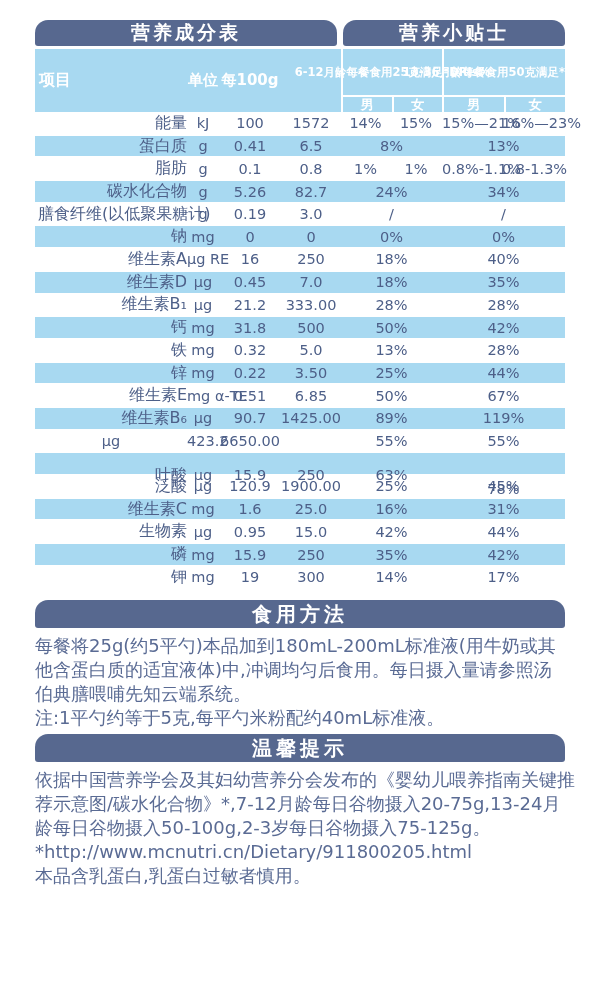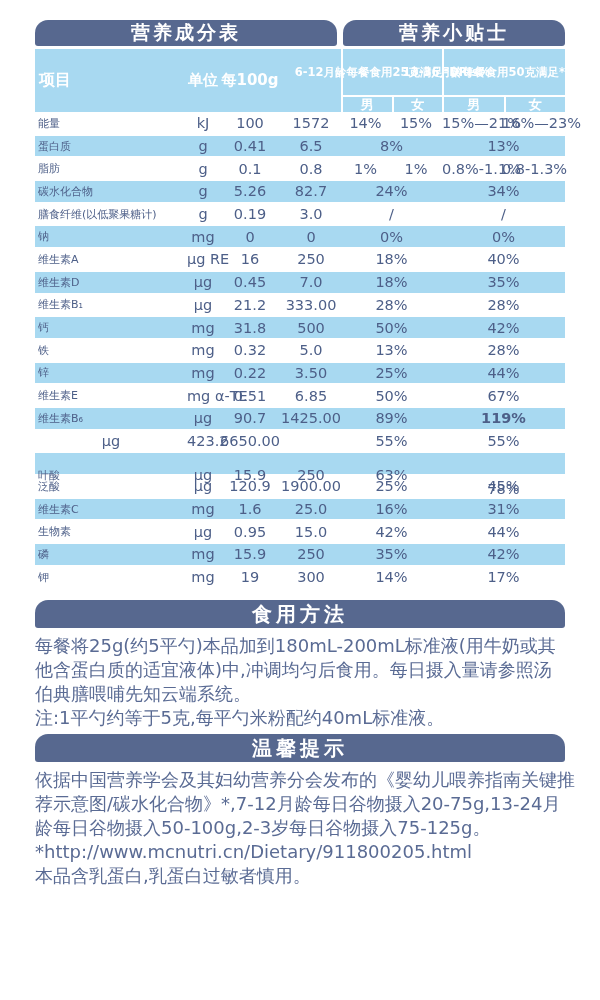--- a/index.html
+++ b/index.html
@@ -49,21 +49,21 @@
 
   
   .trow{
     height:22.7px;align-items:center;color:var(--text);
   }
   .trow.blue{
     background:var(--light);
     border-top:1.5px solid #fff;border-bottom:1.5px solid #fff;
   }
   .td{text-align:center;white-space:nowrap;font-size:14.5px;}
-  .td-name{text-align:left;padding-left:3px;font-size:11px;overflow:visible;}
+  .td-name{text-align:right;padding-left:3px;font-size:16px;overflow:visible;}
   .td-unit{font-size:14.5px;}
 
   
   .section-bar{
     margin-top:12px;height:28px;background:var(--dark);
     border-radius:13px 13px 3px 3px;color:#fff;font-weight:bold;font-size:20px;
     letter-spacing:4px;display:flex;align-items:center;justify-content:center;
   }
   .section-bar.tips{margin-top:2px;}
   .section-text{padding:6px 0 2px;color:var(--body-text);font-size:18px;line-height:24px;}
@@ -232,21 +232,21 @@
   <div class="td td-dris" style="grid-column: 5 / span 2;">50%</div>
         <div class="td td-dris" style="grid-column: 7 / span 2;">67%</div>
       </div>
 
   <div class="trow grid-cols blue">
     <div class="td td-name">维生素B₆</div>
     <div class="td td-unit">μg</div>
     <div class="td td-kj">90.7</div>
     <div class="td td-g">1425.00</div>
   <div class="td td-dris" style="grid-column: 5 / span 2;">89%</div>
-        <div class="td td-dris" style="grid-column: 7 / span 2; font-weight: bold;">119%</div>
+        <div class="td td-dris" style="grid-column: 7 / span 2;">119%</div>
       </div>
 
   <div class="trow grid-cols">
     <div class="td td-unit">μg</div>
     <div class="td td-kj">423.2</div>
     <div class="td td-g">6650.00</div>
   <div class="td td-dris" style="grid-column: 5 / span 2;">55%</div>
         <div class="td td-dris" style="grid-column: 7 / span 2;">55%</div>
       </div>
 

